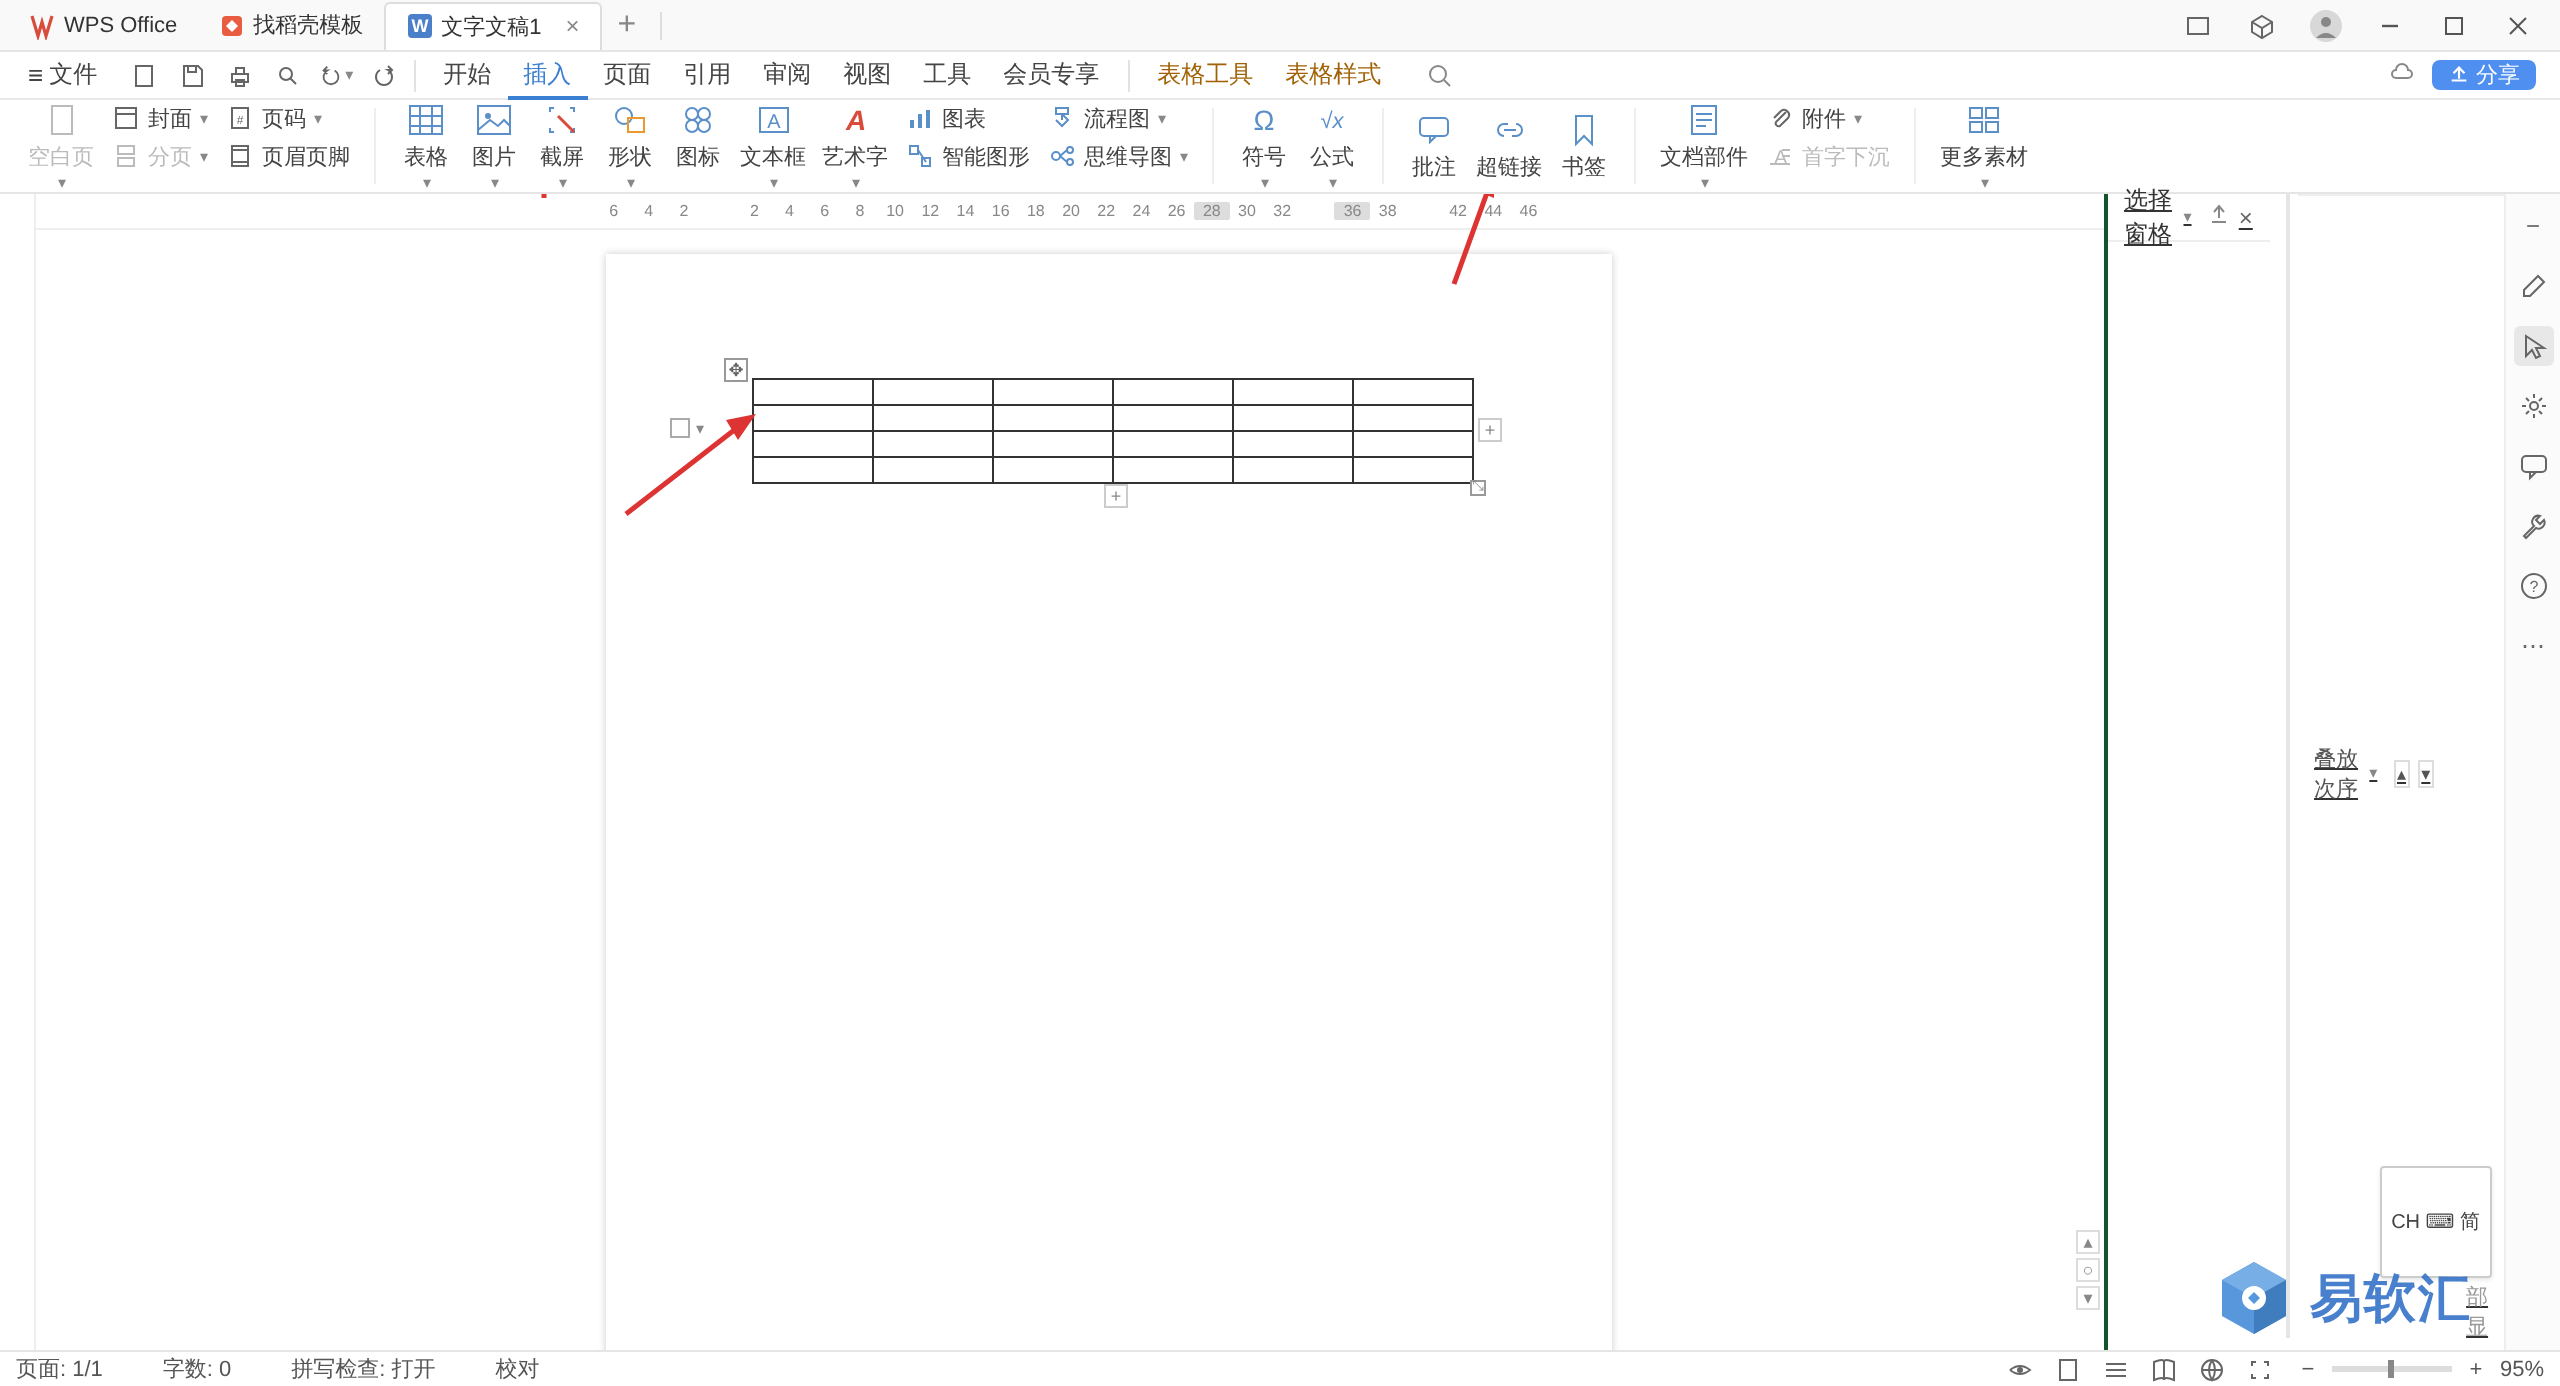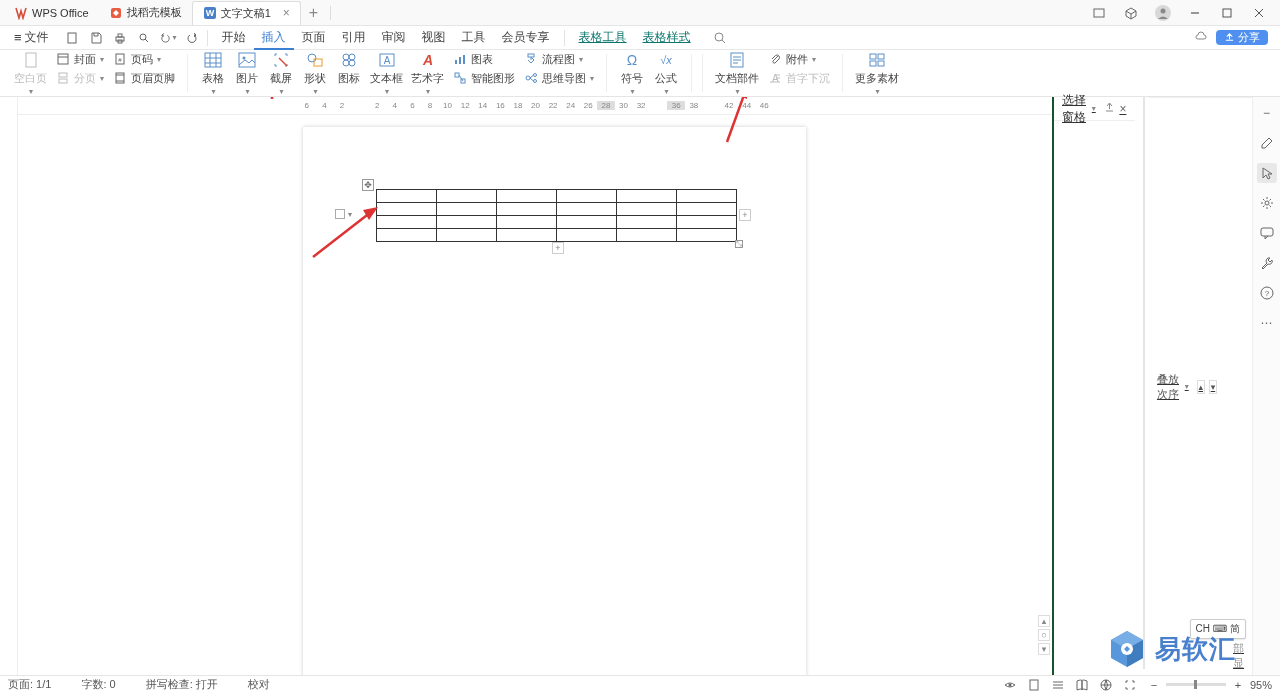--- a/index.html
+++ b/index.html
@@ -15,21 +15,21 @@
 .titlebar .right { margin-left: auto; display: flex; align-items: center; gap: 10px; padding-right: 6px; }
 .titlebar .right .winbtn { width: 22px; height: 22px; display: inline-flex; align-items: center; justify-content: center; cursor: pointer; color: #555; }
 
 .menubar { height: 24px; display: flex; align-items: center; padding: 0 6px; border-bottom: 1px solid #e8e8e8; }
 .menubar .menuitem { padding: 0 8px; height: 24px; display: flex; align-items: center; cursor: pointer; font-size: 12px; color: #444; }
 .menubar .file { display: flex; align-items: center; gap: 3px; }
 .menubar .qat { display: flex; align-items: center; gap: 6px; margin-left: 6px; }
 .menubar .qat .qbtn { width: 18px; height: 18px; display: inline-flex; align-items: center; justify-content: center; color: #555; cursor: pointer; }
 .menubar .sep { width: 1px; height: 16px; background: #e2e2e2; margin: 0 6px; }
 .menubar .menuitem.active { color: #3a7fd1; border-bottom: 2px solid #3a7fd1; margin-bottom: -1px; }
-.menubar .menuitem.blue { color: #0f766e; text-decoration: underline; }
+.menubar .menuitem.blue { color: #a16207; }
 .menubar .right { margin-left: auto; display: flex; align-items: center; gap: 8px; padding-right: 6px; }
 .sharebtn { background: #4f8ff0; color: #fff; border-radius: 4px; padding: 0 8px; font-size: 11px; display: flex; align-items: center; gap: 3px; cursor: pointer; }
 
 .ribbon { height: 47px; display: flex; align-items: center; padding: 2px 8px; border-bottom: 1px solid #e5e5e5; gap: 2px; background: #fff; }
 .ribbon .group { display: flex; align-items: flex-start; gap: 4px; padding: 0 4px; }
 .ribbon .vsep { width: 1px; height: 38px; background: #eee; margin: 0 4px; }
 .ribbon .col { display: flex; flex-direction: column; gap: 1px; }
 .ribbon .bigbtn { display: flex; flex-direction: column; align-items: center; gap: 1px; cursor: pointer; min-width: 30px; padding: 0 2px; }
 .ribbon .smallbtn { display: flex; align-items: center; gap: 3px; cursor: pointer; height: 18px; font-size: 11px; color: #444; padding: 0 2px; }
 .ribbon .label { font-size: 11px; color: #444; white-space: nowrap; }
@@ -75,21 +75,21 @@
 .statusbar .sbtn { width: 16px; height: 16px; display: flex; align-items: center; justify-content: center; cursor: pointer; }
 .statusbar .zoom { display: flex; align-items: center; gap: 4px; }
 
 .docscroll { position: absolute; right: 2px; bottom: 20px; display: flex; flex-direction: column; gap: 2px; }
 .docscroll .sbtn { width: 12px; height: 12px; font-size: 9px; display: flex; align-items: center; justify-content: center; border: 1px solid #ddd; color: #888; cursor: pointer; background:#fff;}
 
 .watermark { position: absolute; right: 44px; bottom: 22px; display: flex; align-items: center; gap: 6px; opacity: 0.92; }
 .watermark .logo { width: 44px; height: 44px; }
 .watermark .txt { font-size: 26px; font-weight: bold; color: #3976c9; letter-spacing: 1px; }
 
-.ime { position: absolute; right: 34px; bottom: 54px; background: #fff; border: 1px solid #ccc; border-radius: 2px; padding: 2px 5px; font-size: 10px; color: #444; box-shadow: 0 1px 2px rgba(0,0,0,0.1); }
+.ime { position: absolute; right: 34px; bottom: 54px; background: #fff; border: 1px solid #ccc; border-radius: 2px; padding: 20px 5px; font-size: 10px; color: #444; box-shadow: 0 1px 2px rgba(0,0,0,0.1); }
 
 .red-arrow { position: absolute; pointer-events: none; }
 
 .caret { font-size: 8px; color: #888; margin-left: 1px; }
 </style>
 </head>
 <body>
 
 <div class="titlebar">
   <div class="tabs">
@@ -429,20 +429,47 @@
         <span class="icon20">
           <svg width="20" height="20" viewBox="0 0 20 20">
             <text x="10" y="14" font-size="11" text-anchor="middle" fill="#5a8fc8" font-style="italic">√x</text>
           </svg>
         </span>
         <span class="label">公式</span>
         <span class="caret">▾</span>
       </div>
   </div>
   <div class="vsep"></div>
+  <div class="group">
+    <div class="bigbtn">
+        <span class="icon20">
+          <svg width="20" height="20" viewBox="0 0 20 20">
+            <rect x="3" y="4" width="14" height="9" rx="2" fill="none" stroke="#5a8fc8"></rect>
+            <path d="M8 13 L8 16 L11 13" fill="none" stroke="#5a8fc8"></path>
+          </svg>
+        </span>
+        <span class="label">批注</span>
+      </div>
+    <div class="bigbtn">
+        <span class="icon20">
+          <svg width="20" height="20" viewBox="0 0 20 20">
+            <path d="M7 13 A3 3 0 0 1 7 7 L9 7 M13 7 A3 3 0 0 1 13 13 L11 13 M7 10 L13 10" fill="none" stroke="#5a8fc8"></path>
+          </svg>
+        </span>
+        <span class="label">超链接</span>
+      </div>
+    <div class="bigbtn">
+        <span class="icon20">
+          <svg width="20" height="20" viewBox="0 0 20 20">
+            <path d="M6 3 L14 3 L14 17 L10 13 L6 17 Z" fill="none" stroke="#5a8fc8"></path>
+          </svg>
+        </span>
+        <span class="label">书签</span>
+      </div>
+  </div>
   <div class="vsep"></div>
   <div class="group">
     <div class="bigbtn">
         <span class="icon20">
           <svg width="20" height="20" viewBox="0 0 20 20">
             <rect x="4" y="3" width="12" height="14" fill="none" stroke="#5a8fc8"></rect>
             <line x1="6" y1="7" x2="14" y2="7" stroke="#5a8fc8"></line>
             <line x1="6" y1="10" x2="14" y2="10" stroke="#5a8fc8"></line>
             <line x1="6" y1="13" x2="11" y2="13" stroke="#5a8fc8"></line>
           </svg>

